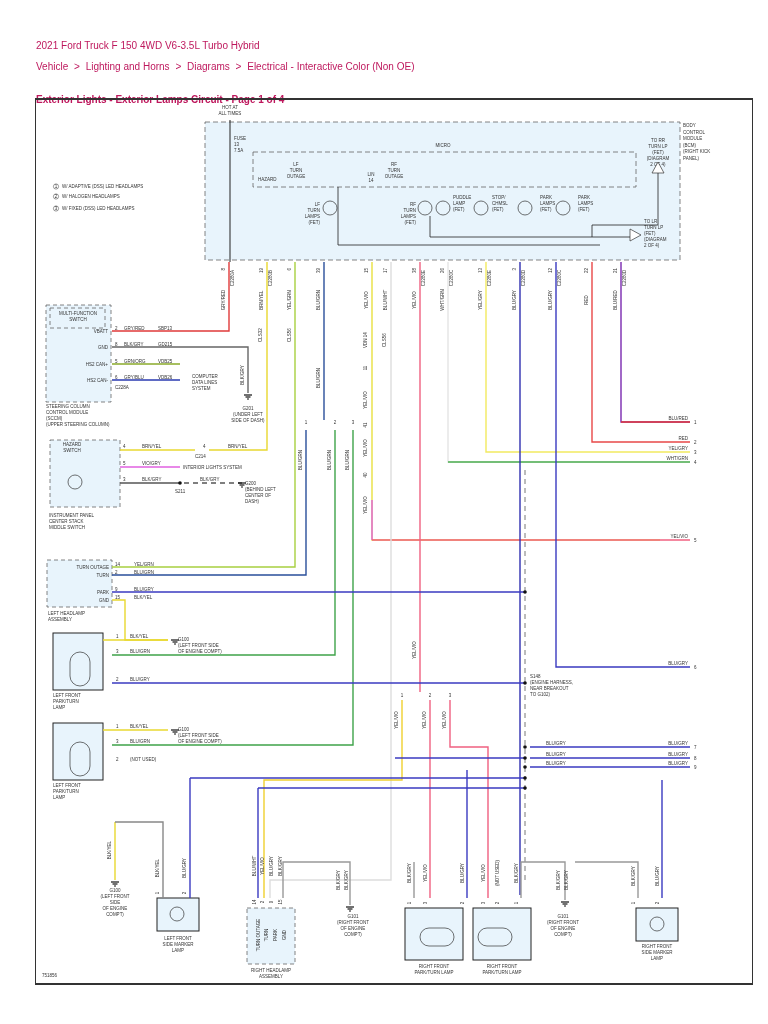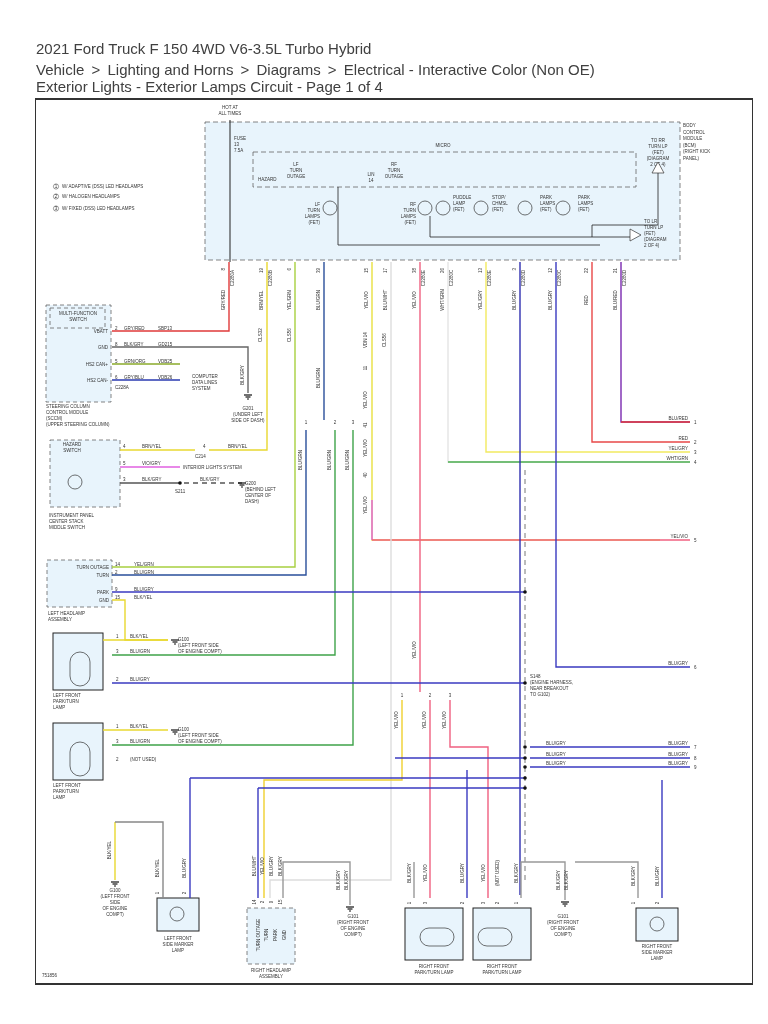--- a/index.html
+++ b/index.html
@@ -1,18 +1,18 @@
 <!DOCTYPE html>
 <html><head>
 <meta charset="utf-8">
 <style>
   html, body { margin: 0; padding: 0; background: #ffffff; }
   body { width: 768px; height: 1024px; position: relative; overflow: hidden; font-family: "Liberation Sans", sans-serif; color: #111; }
-  .hdr { position: absolute; left: 36px; font-size: 15px; color: #404040; white-space: nowrap; }
-  #h1 { top: 40px; } #h2 { top: 61px; text-align: center; } #h3 { top: 78px; }
+  .hdr { position: absolute; left: 36px; font-size: 10px; color: #be185d; white-space: nowrap; }
+  #h1 { top: 40px; } #h2 { top: 61px; text-align: center; } #h3 { top: 94px; font-weight: bold; }
   .crumb-sep { padding: 0 3px; }
   #frame { position: absolute; left: 35px; top: 98px; width: 718px; height: 887px; border-top: 2px solid #333; border-bottom: 2px solid #333; border-left: 1px solid #333; border-right: 1px solid #333; box-sizing: border-box; }
   svg text { font-family: "Liberation Sans", sans-serif; fill: #333; }
   .ts { font-size: 4.5px; }
 </style>
 </head>
 <body>
 
 <div class="hdr" id="h1">2021 Ford Truck F 150 4WD V6-3.5L Turbo Hybrid</div>
 <div class="hdr" id="h2">

